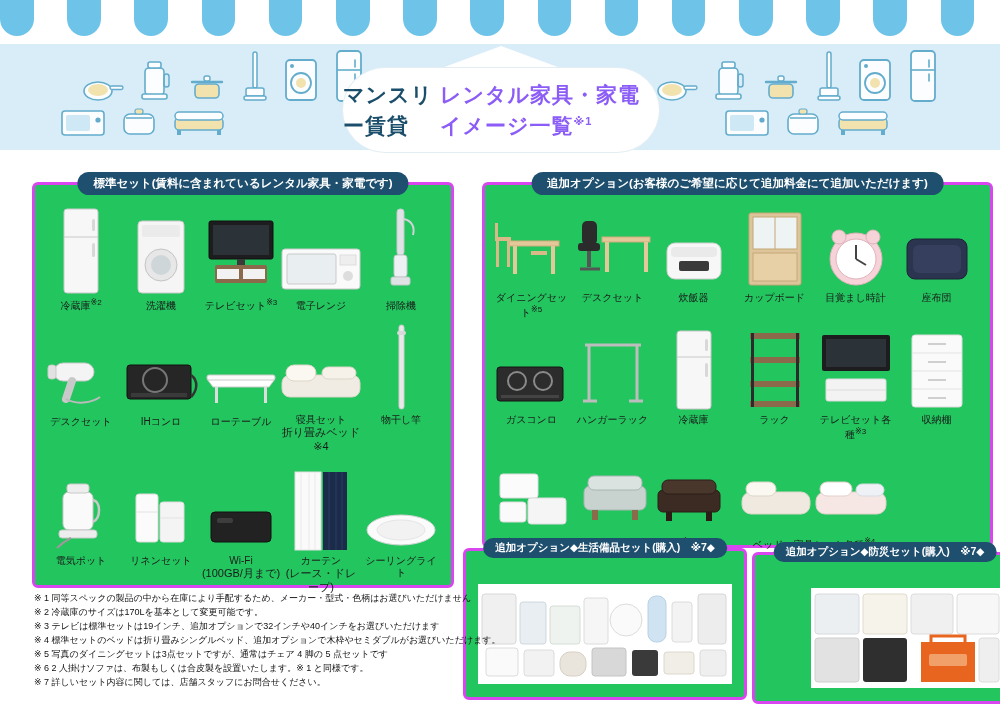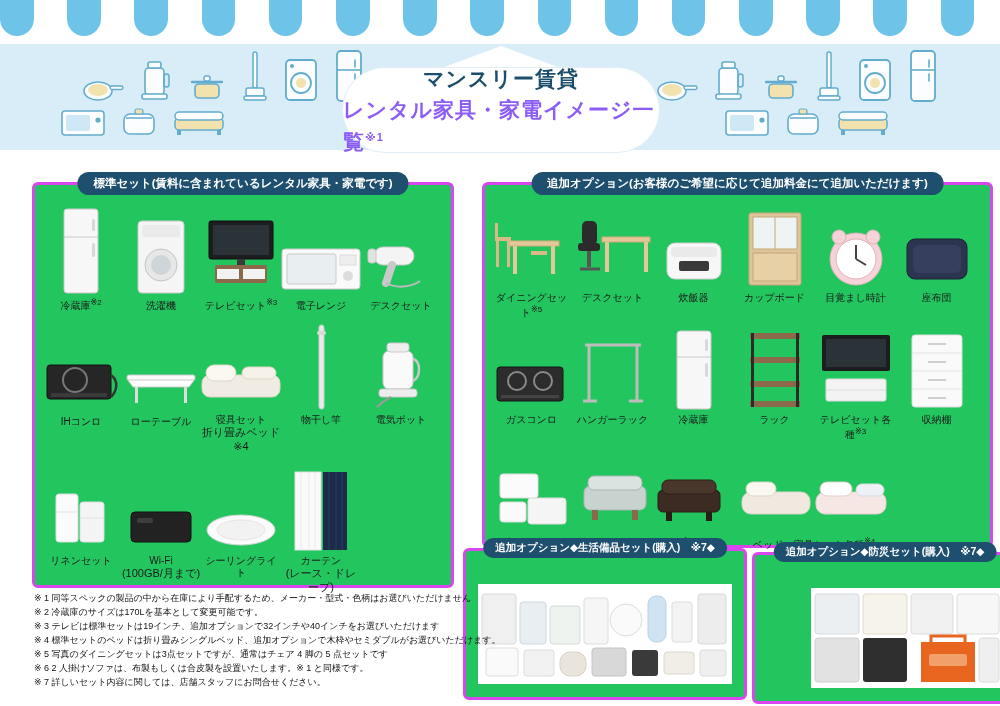--- a/index.html
+++ b/index.html
@@ -7,21 +7,21 @@
 
   
   .header{position:relative;width:1000px;height:168px;background:#ffffff;overflow:hidden;}
   .sky{position:absolute;left:0;top:0;width:1000px;height:168px;background:#d8edf8;}
   .awning{position:absolute;left:0;top:0;width:1000px;height:44px;background:#ffffff;}
   .awning .scallop-row{position:absolute;left:0;top:0;display:flex;width:1010px;}
   .awning .scallop{width:33.6px;height:36px;background:#6ec3e8;border-bottom-left-radius:18px;border-bottom-right-radius:18px;margin-right:0px;}
   .awning .scallop:nth-child(even){background:#ffffff;}
   .white-floor{position:absolute;left:0;bottom:0;width:1000px;height:18px;background:#ffffff;}
 
-  .title-badge{position:absolute;left:343px;top:68px;width:316px;height:84px;background:#ffffff;border-radius:42px;display:flex;flex-direction:column;align-items:center;justify-content:center;box-shadow:0 0 0 1px #e3eef4;}
+  .title-badge{position:absolute;left:343px;top:68px;width:316px;height:84px;background:#ffffff;border-radius:42px;display:flex;flex-direction:row;align-items:center;justify-content:center;box-shadow:0 0 0 1px #e3eef4;}
   .title-roof{position:absolute;left:431px;top:46px;width:0;height:0;border-left:70px solid transparent;border-right:70px solid transparent;border-bottom:26px solid #ffffff;}
   .title-badge .t1{font-size:21px;font-weight:bold;color:#1b4e6b;letter-spacing:1px;line-height:1.5;}
   .title-badge .t2{font-size:21px;font-weight:bold;color:#8b5cf6;letter-spacing:1px;line-height:1.5;}
   .title-badge .t2 .mark{font-size:11px;vertical-align:super;}
 
   .icon-strip{position:absolute;top:48px;display:flex;gap:14px;align-items:flex-end;}
   .icon-strip.left{left:82px;}
   .icon-strip.right{right:62px;}
   .ic{opacity:.92;}
 
@@ -297,20 +297,31 @@
         <svg width="82" height="52" viewBox="0 0 82 52">
             <rect x="2" y="6" width="78" height="40" rx="3" fill="#fafafa" stroke="#c9c9c9"></rect>
             <rect x="7" y="11" width="49" height="30" rx="2" fill="#e9eef1" stroke="#c9c9c9"></rect>
             <rect x="60" y="12" width="16" height="10" fill="#eee" stroke="#ddd"></rect>
             <circle cx="68" cy="33" r="5" fill="#ddd"></circle>
           </svg>
       </div>
       <div class="cap"><span>電子レンジ</span><span class="mk"></span></div>
     </div>
 
+    <div class="cell">
+      <div class="ph">
+        <svg width="40" height="90" viewBox="0 0 40 90">
+            <rect x="16" y="4" width="7" height="46" rx="3" fill="#dfe3e6" stroke="#c5c9cc"></rect>
+            <rect x="13" y="50" width="13" height="22" rx="3" fill="#eef1f3" stroke="#c5c9cc"></rect>
+            <rect x="10" y="72" width="19" height="8" rx="2" fill="#dfe3e6" stroke="#c5c9cc"></rect>
+            <path d="M23 14c8 2 11 8 9 16" stroke="#cfd3d6" fill="none" stroke-width="2"></path>
+          </svg>
+      </div>
+      <div class="cap"><span>掃除機</span><span class="mk"></span></div>
+    </div>
 
     <div class="cell">
       <div class="ph">
         <svg width="78" height="60" viewBox="0 0 78 60">
             <rect x="12" y="12" width="40" height="18" rx="9" fill="#f4f4f4" stroke="#c9c9c9"></rect>
             <rect x="6" y="14" width="8" height="14" rx="3" fill="#e2e2e2" stroke="#c9c9c9"></rect>
             <path d="M30 30l-6 18" stroke="#c9c9c9" stroke-width="8" stroke-linecap="round"></path>
             <path d="M24 48c10 6 26 4 34-2" stroke="#bbb" fill="none" stroke-width="2"></path>
           </svg>
       </div>
@@ -391,38 +402,38 @@
         <svg width="72" height="52" viewBox="0 0 72 52">
             <rect x="6" y="12" width="60" height="30" rx="4" fill="#222" stroke="#111"></rect>
             <rect x="12" y="18" width="16" height="5" rx="2" fill="#3d3d3d"></rect>
           </svg>
       </div>
       <div class="cap"><span>Wi-Fi</span><span class="sub">(100GB/月まで)</span></div>
     </div>
 
     <div class="cell">
       <div class="ph">
-        <svg width="78" height="44" viewBox="0 0 78 44">
-            <ellipse cx="39" cy="22" rx="34" ry="15" fill="#fbfbfb" stroke="#d5d5d5"></ellipse>
-            <ellipse cx="39" cy="22" rx="24" ry="10" fill="#f2f2f2" stroke="#e5e5e5"></ellipse>
-          </svg>
-      </div>
-      <div class="cap"><span>シーリングライト</span></div>
-    </div>
-
-    <div class="cell">
-      <div class="ph">
         <svg width="64" height="86" viewBox="0 0 64 86">
             <rect x="6" y="6" width="26" height="78" fill="#fafafa" stroke="#e0e0e0"></rect>
             <rect x="34" y="6" width="24" height="78" fill="#1b2b4a"></rect>
             <path d="M12 6v78M20 6v78M26 6v78" stroke="#eaeaea"></path>
             <path d="M40 6v78M47 6v78M53 6v78" stroke="#2b3d60"></path>
           </svg>
       </div>
       <div class="cap"><span>カーテン</span><span class="sub">(レース・ドレープ)</span></div>
+    </div>
+
+    <div class="cell">
+      <div class="ph">
+        <svg width="78" height="44" viewBox="0 0 78 44">
+            <ellipse cx="39" cy="22" rx="34" ry="15" fill="#fbfbfb" stroke="#d5d5d5"></ellipse>
+            <ellipse cx="39" cy="22" rx="24" ry="10" fill="#f2f2f2" stroke="#e5e5e5"></ellipse>
+          </svg>
+      </div>
+      <div class="cap"><span>シーリングライト</span></div>
     </div>
 
   </div>
 </div>
 
 <div class="panel" id="panel-option">
   <div class="panel-title">追加オプション(お客様のご希望に応じて追加料金にて追加いただけます)</div>
   <div class="grid">
 
     <div class="cell">

